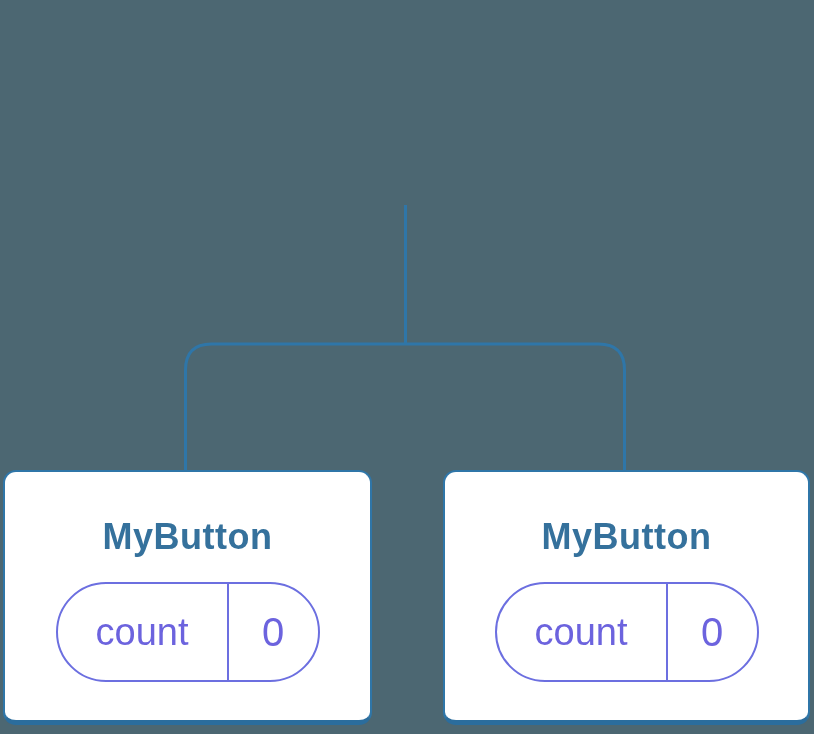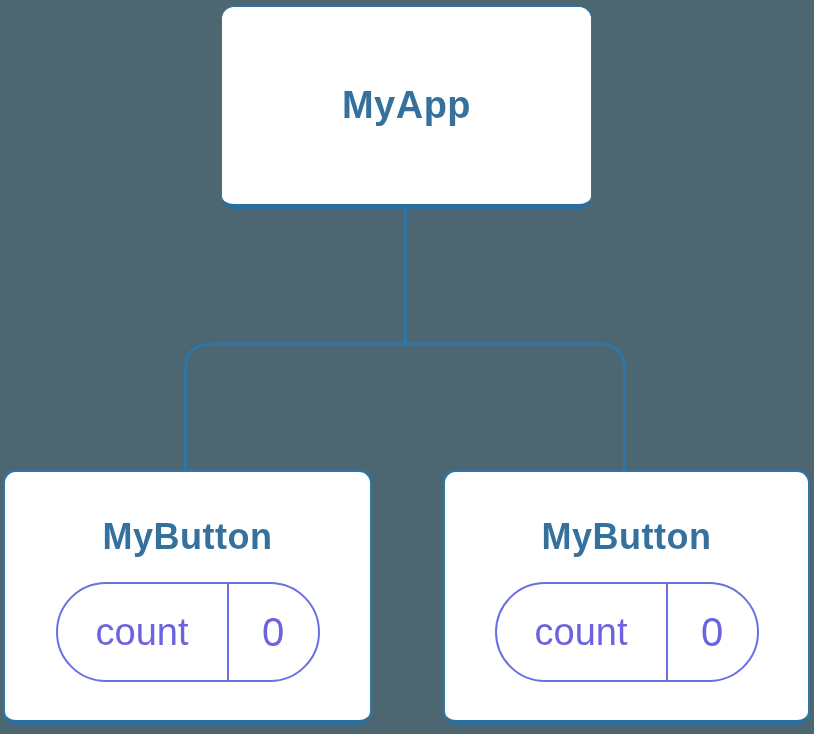--- a/index.html
+++ b/index.html
@@ -100,23 +100,20 @@
 </head>
 <body>
 
 <div class="canvas">
 
   <svg class="connectors" width="814" height="734" viewBox="0 0 814 734">
     <path d="M 405.5 205 L 405.5 344" fill="none" stroke-width="3" stroke="#2F76A8"></path>
     <path d="M 185.5 470 L 185.5 370 Q 185.5 344 211.5 344 L 598.5 344 Q 624.5 344 624.5 370 L 624.5 470" fill="none" stroke-width="3" stroke="#2F76A8"></path>
   </svg>
 
-  <div class="node node-root">
-    <span class="node-title">MyApp</span>
-  </div>
 
   <div class="node node-child node-child-left">
     <span class="node-title">MyButton</span>
     <div class="state-pill">
       <span class="state-key">count</span>
       <span class="state-divider"></span>
       <span class="state-value">0</span>
     </div>
   </div>
 

